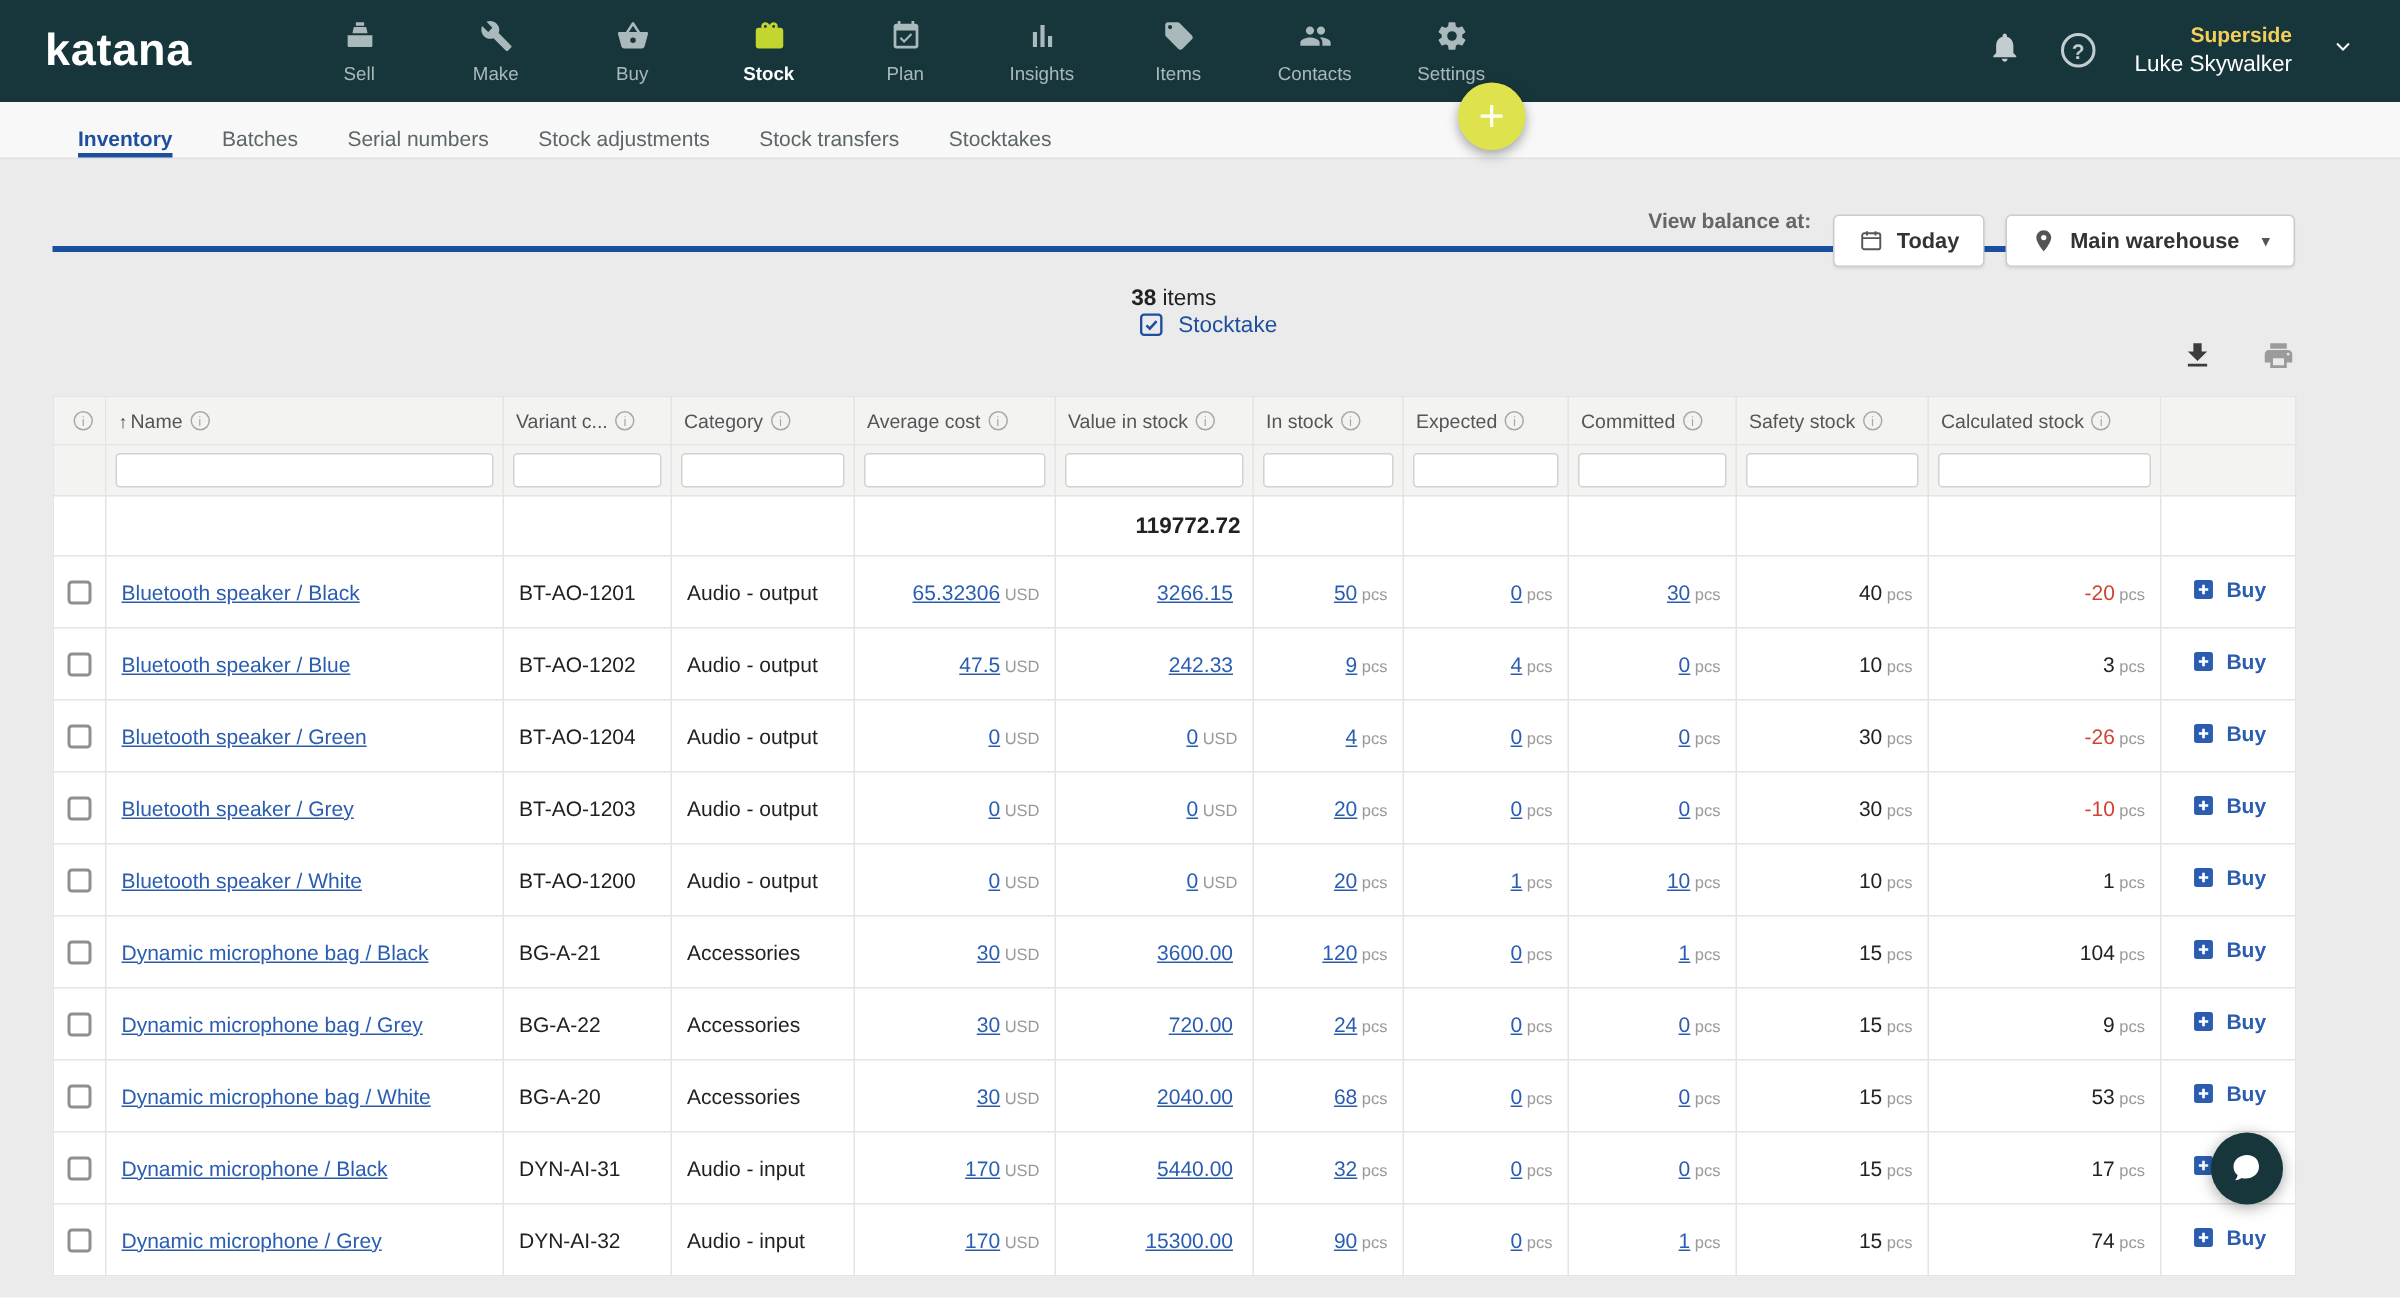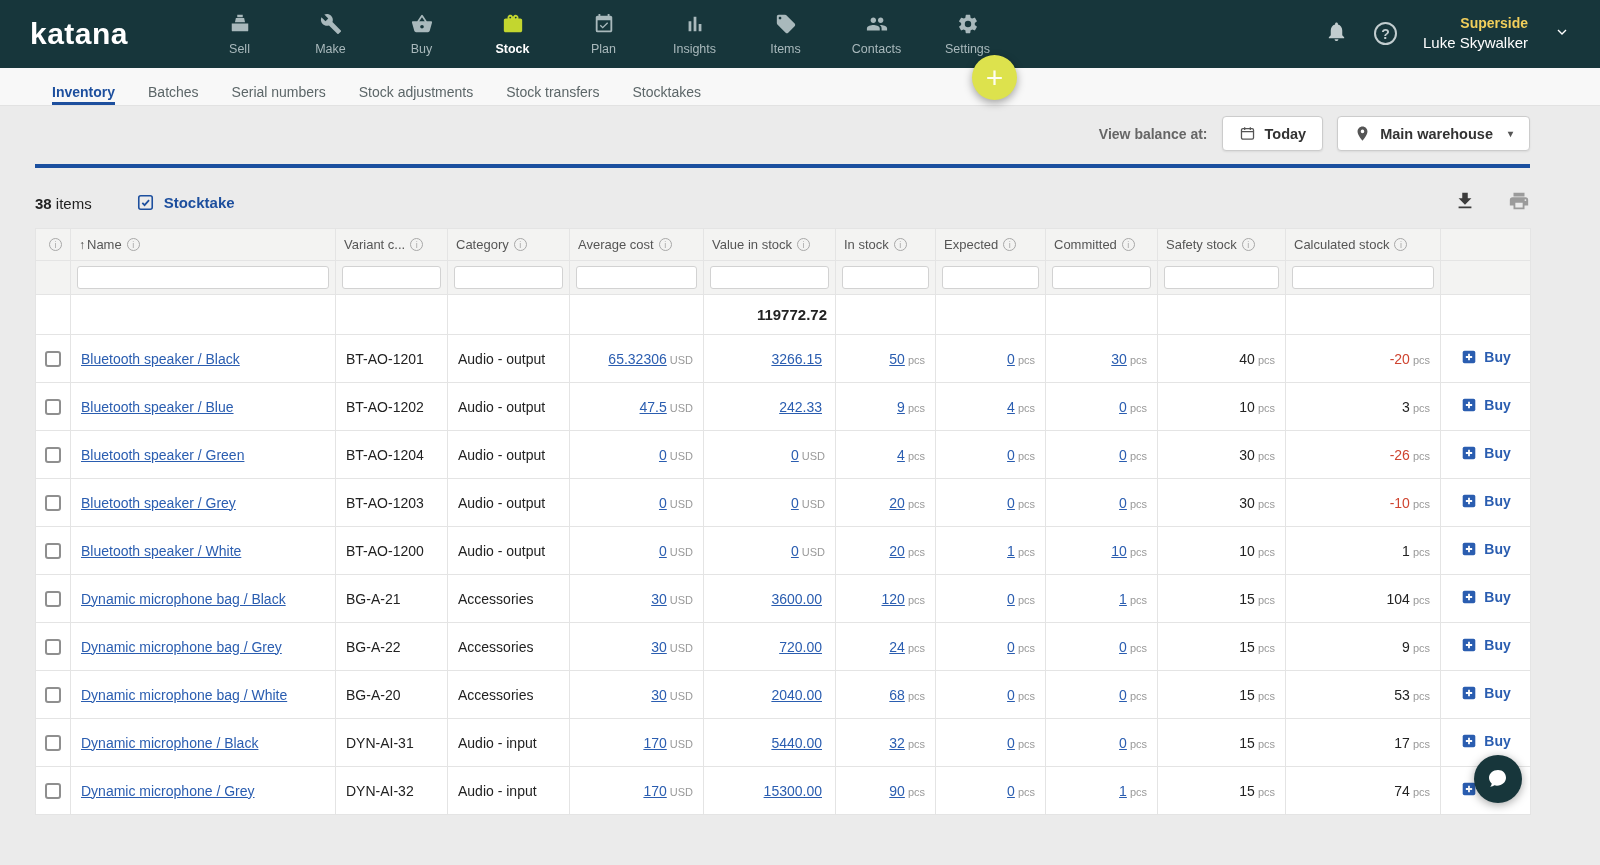--- a/index.html
+++ b/index.html
@@ -31,29 +31,29 @@
 
   
   .tabs-area { position:relative; height:58px; }
   .tabs { position:absolute; left:80px; bottom:0; display:flex; }
   .tab { min-width:88px; padding:0 20px; height:35px; display:flex; align-items:center; justify-content:center; font-size:14.5px; background:#f1f1f0; border:1px solid #d8d8d5; border-bottom:none; color:#333; cursor:pointer; }
   .tab + .tab { border-left:none; }
   .tab.active { background:#1a4f9f; border-color:#1a4f9f; color:#fff; font-weight:bold; }
   .blue-bar { height:4px; background:#1a4f9f; margin:0 70px 0 35px; }
   .balance { position:absolute; right:70px; top:10px; display:flex; align-items:center; gap:14px; }
   .balance-label { font-size:14px; color:#666; font-weight:bold; }
-  .ctrl-btn { height:35px; background:#fff; border:1px solid #ccc; border-radius:4px; display:flex; align-items:center; gap:9px; padding:0 16px; font-size:14.5px; font-weight:bold; color:#333; box-shadow:0 1px 2px rgba(0,0,0,0.08); cursor:pointer; }
+  .ctrl-btn { height:35px; background:#fff; border:1px solid #ccc; border-radius:4px; display:flex; align-items:center; gap:9px; padding:0 16px; font-size:14.5px; font-weight:bold; color:#333; box-shadow:0 1px 2px rgba(0,0,0,0.08); cursor:pointer;margin-top:27px; }
   .ctrl-btn svg { width:17px; height:17px; }
   .caret { font-size:10px; color:#555; margin-left:6px; }
 
   
-  .toolbar { display:flex; align-items:flex-end; padding:22px 70px 16px 35px; }
+  .toolbar { display:flex; align-items:center; padding:22px 70px 16px 35px;flex-direction:column; }
   .items-count { font-size:15px; color:#222; }
   .items-count .count { font-weight:bold; }
-  .stocktake { display:flex; align-items:center; gap:9px; margin-left:44px; color:#1d4f9e; font-weight:bold; font-size:15px; cursor:pointer; }
+  .stocktake { display:flex; align-items:center; gap:9px; margin-left:44px; color:#1d4f9e; font-weight:normal; font-size:15px; cursor:pointer; }
   .stocktake svg { width:19px; height:19px; }
   .toolbar-icons { margin-left:auto; display:flex; align-items:center; gap:32px; }
   .toolbar-icons svg { width:22px; height:22px; cursor:pointer; }
 
   
   .table-wrap { margin:0 70px 0 35px; background:#fff; }
   table { width:100%; table-layout:fixed; border-collapse:collapse; font-size:14px; color:#222; }
   th, td { border:1px solid #e4e4e4; }
   thead th { background:#f3f3f2; height:32px; font-weight:normal; font-size:13px; color:#555; text-align:left; padding:0 8px; white-space:nowrap; overflow:hidden; }
   .th-inner { display:flex; align-items:center; }

